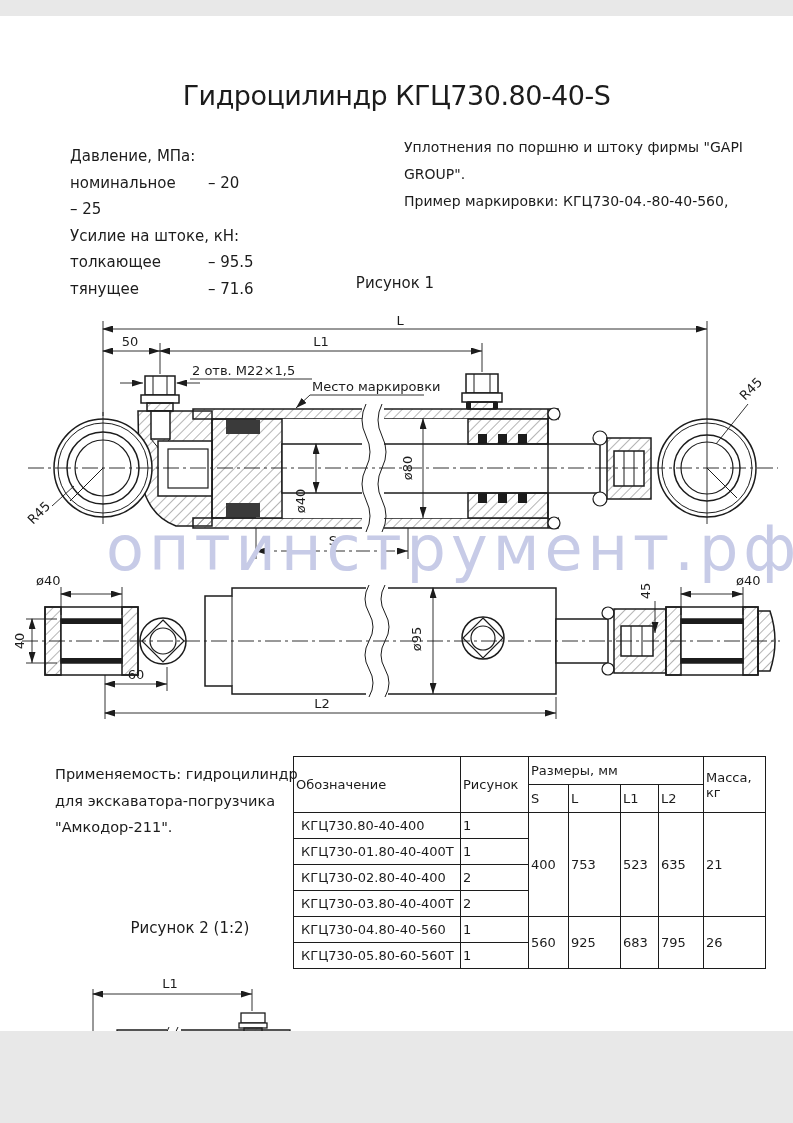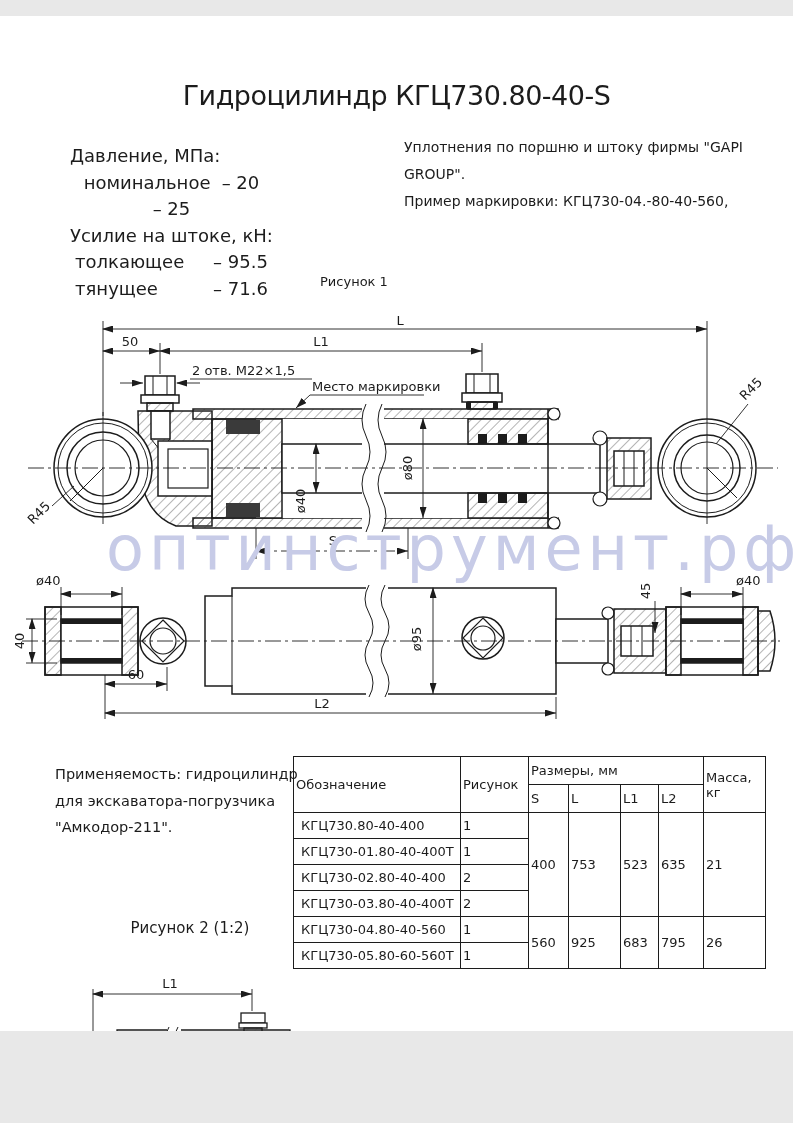--- a/index.html
+++ b/index.html
@@ -1,24 +1,24 @@
 <!DOCTYPE html>
 <html><head>
 <meta charset="utf-8">
 <style>
   html,body{margin:0;padding:0;background:#e8e8e8;}
   .sheet{position:relative;width:793px;height:1015px;background:#ffffff;margin:16px auto;
          font-family:"DejaVu Sans",sans-serif;color:#1c1c1c;overflow:hidden;}
   .abs{position:absolute;}
   .title{top:64px;left:0;width:793px;text-align:center;font-size:27px;letter-spacing:-0.5px;}
-  .specs{top:127px;left:70px;font-size:18px;line-height:26.5px;}
-  .spec-row{display:flex;justify-content:center;}
+  .specs{top:127px;left:70px;font-size:15px;line-height:26.5px;}
+  .spec-row{display:flex;}
   .spec-label{width:138px;}
   .notes{top:118px;left:404px;width:385px;font-size:14px;line-height:27px;}
-  .fig1-caption{top:258px;left:320px;width:150px;text-align:left;font-size:13px;}
+  .fig1-caption{top:258px;left:320px;width:150px;text-align:center;font-size:15px;}
   .application{top:745px;left:55px;font-size:14.5px;line-height:26.5px;}
   .fig2-caption{top:903px;left:85px;width:210px;text-align:center;font-size:15px;}
   .fig2-note{top:930px;left:56px;width:280px;font-size:14.5px;}
   .watermark{top:496px;left:106px;width:600px;font-size:62px;letter-spacing:5px;
              color:#c7cbe7;pointer-events:none;white-space:nowrap;}
   svg{position:absolute;left:0;}
   svg text{font-family:"DejaVu Sans",sans-serif;font-size:13px;fill:#1c1c1c;}
   
   .dtable{position:absolute;top:740px;left:293px;border-collapse:collapse;table-layout:fixed;}
   .dtable td{border:1.5px solid #1c1c1c;text-align:left;font-size:13px;padding:0 2px;

